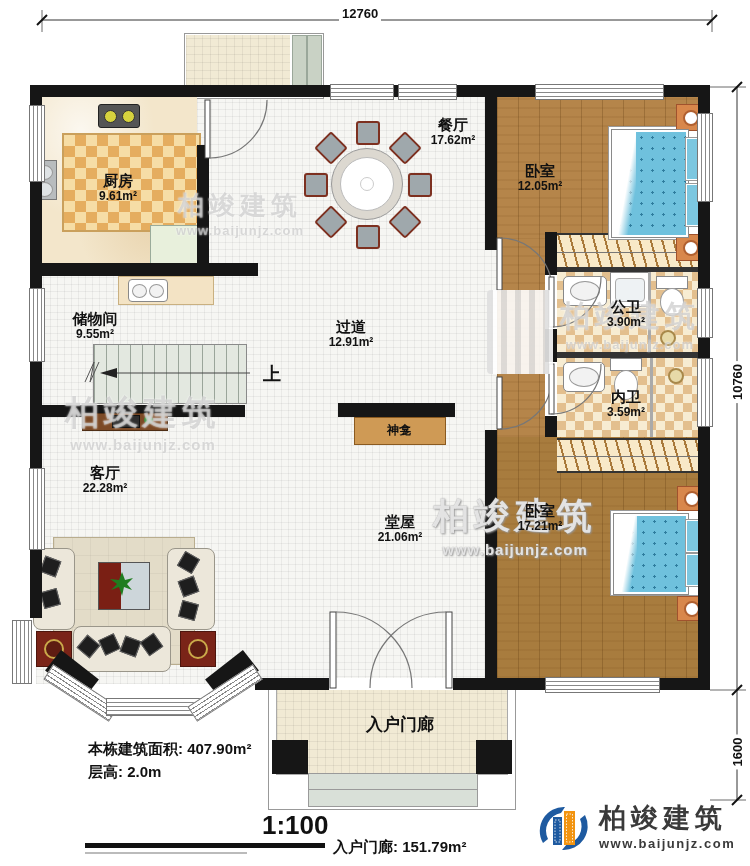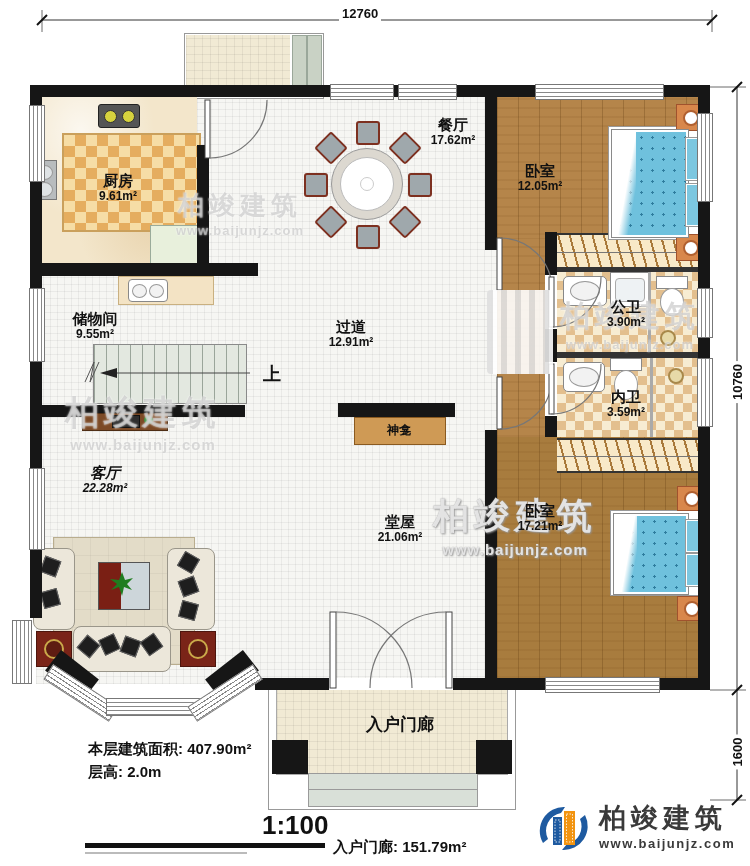--- a/index.html
+++ b/index.html
@@ -305,21 +305,21 @@
     <div class="ar">12.91m²</div>
   </div>
   <div class="room-label" style="left:626px;top:314px;">
     <div class="nm">公卫</div>
     <div class="ar">3.90m²</div>
   </div>
   <div class="room-label" style="left:626px;top:404px;">
     <div class="nm">内卫</div>
     <div class="ar">3.59m²</div>
   </div>
-  <div class="room-label" style="left:105px;top:480px;font-style:italic;">
+  <div class="room-label" style="left:105px;top:480px;">
     <div class="nm">客厅</div>
     <div class="ar">22.28m²</div>
   </div>
   <div class="room-label" style="left:400px;top:529px;">
     <div class="nm">堂屋</div>
     <div class="ar">21.06m²</div>
   </div>
   <div class="room-label" style="left:540px;top:518px;">
     <div class="nm">卧室</div>
     <div class="ar">17.21m²</div>
@@ -341,21 +341,21 @@
   <div class="wm" style="left:555px;top:296px;width:150px;">
     <div class="wm-name" style="font-size:30px;">柏竣建筑</div>
     <div class="wm-url" style="font-size:13px;">www.baijunjz.com</div>
   </div>
   <div class="wm wm-light" style="left:405px;top:492px;width:220px;">
     <div class="wm-name" style="font-size:36px;">柏竣建筑</div>
     <div class="wm-url" style="font-size:15px;">www.baijunjz.com</div>
   </div>
 
   <div class="info" style="left:88px;top:740px;">
-    <span>本层建筑面积:</span>
+    <span>本栋建筑面积:</span>
     <span>407.90m²</span>
   </div>
   <div class="info" style="left:88px;top:763px;">
     <span>层高:</span>
     <span>2.0m</span>
   </div>
   <div class="abs" style="left:85px;top:843px;width:240px;height:5px;background:#111;z-index:40;"></div>
   <div class="abs" style="left:85px;top:852px;width:162px;height:2px;background:#bbb;z-index:40;"></div>
   <div class="scale" style="left:262px;top:810px;">1:100</div>
   <div class="info" style="left:333px;top:838px;">

